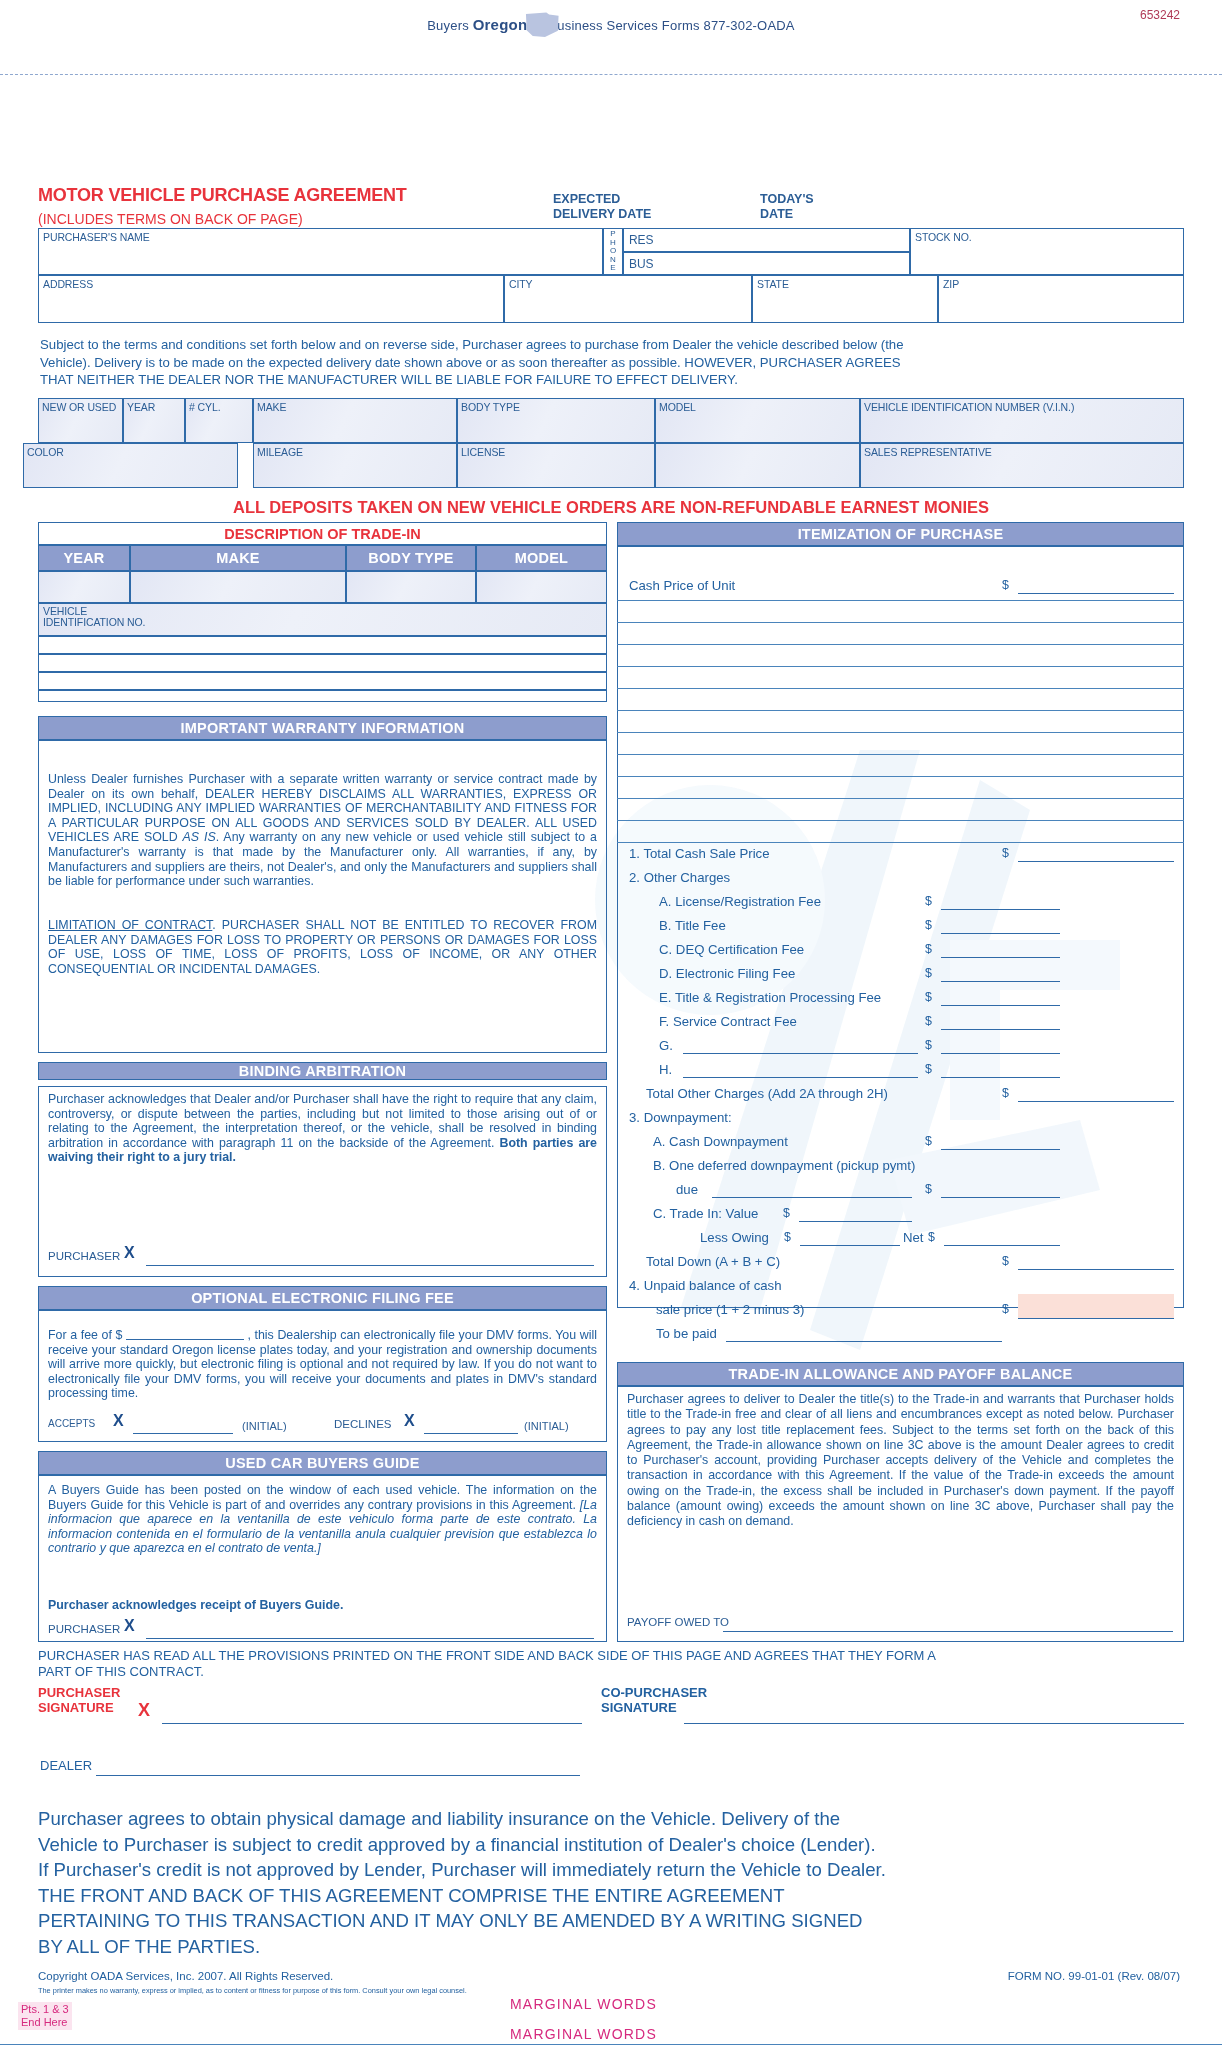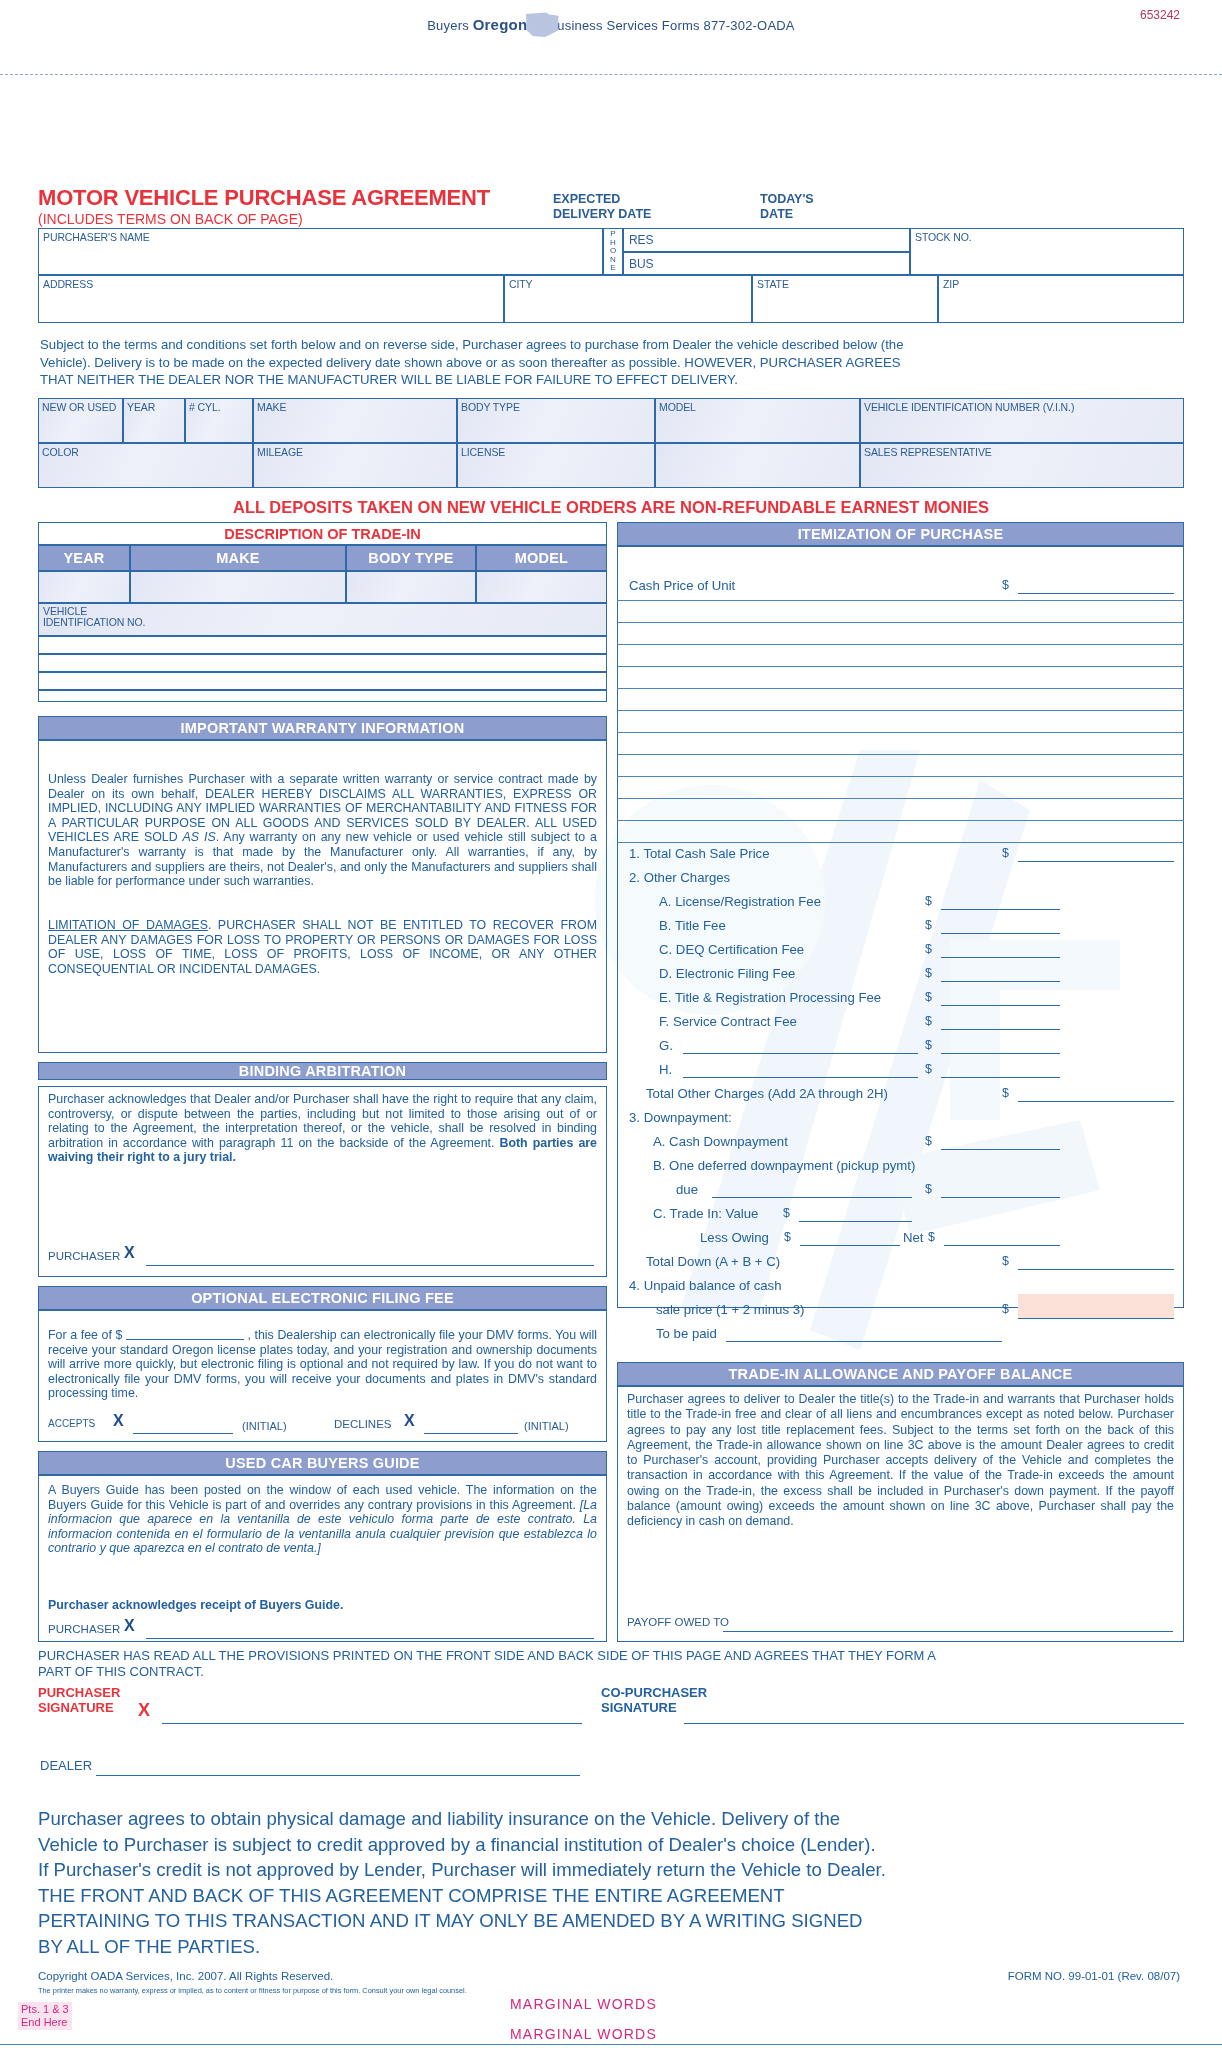--- a/index.html
+++ b/index.html
@@ -27,21 +27,21 @@
   .para{position:absolute;font-size:12.4px;line-height:14.6px;text-align:justify;color:#2361a0;}
   .para b{font-weight:bold;}
   .u{text-decoration:underline;}
   .it{font-style:italic;}
   .sig{border-bottom:1.2px solid #2f6aa8;height:1px;position:absolute;}
   .xmark{font-weight:bold;font-size:16px;color:#1f4e8c;}
   .money{font-size:12.4px;color:#2361a0;}
   .ruleline{position:absolute;border-top:1.1px solid #4a84bb;}
 
   
-  .title{position:absolute;left:38px;top:185px;font-size:22px;font-weight:bold;color:#e8333c;letter-spacing:-.2px;}
+  .title{position:absolute;left:38px;top:185px;font-size:18px;font-weight:bold;color:#e8333c;letter-spacing:-.2px;}
   .subtitle{position:absolute;left:38px;top:211px;font-size:14px;color:#e8333c;}
   .exp{position:absolute;left:553px;top:192px;font-size:12.5px;line-height:15px;color:#2b5d95;font-weight:600;}
   .tdy{position:absolute;left:760px;top:192px;font-size:12.5px;line-height:15px;color:#2b5d95;font-weight:600;}
 
   .phone-v{position:absolute;font-size:8px;line-height:8.6px;color:#2b5d95;text-align:center;width:12px;}
 
   .bigred{position:absolute;left:0;top:498px;width:1222px;text-align:center;color:#e8333c;font-weight:bold;font-size:16.5px;}
   .redctr{position:absolute;color:#e8333c;font-weight:bold;font-size:14.5px;text-align:center;}
 
   .foot-big{position:absolute;left:38px;top:1806px;width:1150px;font-size:18.6px;line-height:25.5px;color:#2361a0;text-align:justify;}
@@ -137,21 +137,21 @@
   <div class="bx fill" style="left:457px;top:398px;width:198px;height:45px;">
     <div class="lbl abs" style="left:3px;top:2px;">BODY TYPE</div>
     </div>
   <div class="bx fill" style="left:655px;top:398px;width:205px;height:45px;">
     <div class="lbl abs" style="left:3px;top:2px;">MODEL</div>
     </div>
   <div class="bx fill" style="left:860px;top:398px;width:324px;height:45px;">
     <div class="lbl abs" style="left:3px;top:2px;">VEHICLE IDENTIFICATION NUMBER (V.I.N.)</div>
     </div>
 
-  <div class="bx fill" style="left:38px;top:443px;width:215px;height:45px;">
+  <div class="bx fill" style="left:23px;top:443px;width:215px;height:45px;">
     <div class="lbl abs" style="left:3px;top:2px;">COLOR</div>
     </div>
   <div class="bx fill" style="left:253px;top:443px;width:204px;height:45px;">
     <div class="lbl abs" style="left:3px;top:2px;">MILEAGE</div>
     </div>
   <div class="bx fill" style="left:457px;top:443px;width:198px;height:45px;">
     <div class="lbl abs" style="left:3px;top:2px;">LICENSE</div>
     </div>
   <div class="bx fill" style="left:655px;top:443px;width:205px;height:45px;"></div>
   <div class="bx fill" style="left:860px;top:443px;width:324px;height:45px;">
@@ -194,21 +194,21 @@
   <div class="bx" style="left:38px;top:690px;width:569px;height:12px;"></div>
 
   <div class="hdrband" style="left:38px;top:716px;width:569px;height:24px;">
       <span>IMPORTANT WARRANTY INFORMATION</span>
     </div>
   <div class="bx" style="left:38px;top:740px;width:569px;height:313px;"></div>
   <div class="para" style="left:48px;top:772px;width:549px;">
     <span>Unless Dealer furnishes Purchaser with a separate written warranty or service contract made by Dealer on its own behalf, </span><span>DEALER HEREBY DISCLAIMS ALL WARRANTIES, EXPRESS OR IMPLIED, INCLUDING ANY IMPLIED WARRANTIES OF MERCHANTABILITY AND FITNESS FOR A PARTICULAR PURPOSE ON ALL GOODS AND SERVICES SOLD BY DEALER. ALL USED VEHICLES ARE SOLD </span><span class="it">AS IS</span><span>. Any warranty on any new vehicle or used vehicle still subject to a Manufacturer's warranty is that made by the Manufacturer only. All warranties, if any, by Manufacturers and suppliers are theirs, not Dealer's, and only the Manufacturers and suppliers shall be liable for performance under such warranties.</span>
   </div>
   <div class="para" style="left:48px;top:918px;width:549px;">
-    <span class="u">LIMITATION OF DAMAGES</span><span>. PURCHASER SHALL NOT BE ENTITLED TO RECOVER FROM DEALER ANY DAMAGES FOR LOSS TO PROPERTY OR PERSONS OR DAMAGES FOR LOSS OF USE, LOSS OF TIME, LOSS OF PROFITS, LOSS OF INCOME, OR ANY OTHER CONSEQUENTIAL OR INCIDENTAL DAMAGES.</span>
+    <span class="u">LIMITATION OF CONTRACT</span><span>. PURCHASER SHALL NOT BE ENTITLED TO RECOVER FROM DEALER ANY DAMAGES FOR LOSS TO PROPERTY OR PERSONS OR DAMAGES FOR LOSS OF USE, LOSS OF TIME, LOSS OF PROFITS, LOSS OF INCOME, OR ANY OTHER CONSEQUENTIAL OR INCIDENTAL DAMAGES.</span>
   </div>
 
   <div class="hdrband" style="left:38px;top:1062px;width:569px;height:18px;">
       <span>BINDING ARBITRATION</span>
     </div>
   <div class="bx" style="left:38px;top:1086px;width:569px;height:191px;"></div>
   <div class="para" style="left:48px;top:1092px;width:549px;">
     <span>Purchaser acknowledges that Dealer and/or Purchaser shall have the right to require that any claim, controversy, or dispute between the parties, including but not limited to those arising out of or relating to the Agreement, the interpretation thereof, or the vehicle, shall be resolved in binding arbitration in accordance with paragraph 11 on the backside of the Agreement. </span><b>Both parties are waiving their right to a jury trial.</b>
   </div>
   <div class="abs" style="left:48px;top:1250px;font-size:11.5px;color:#2b5d95;">PURCHASER</div>

